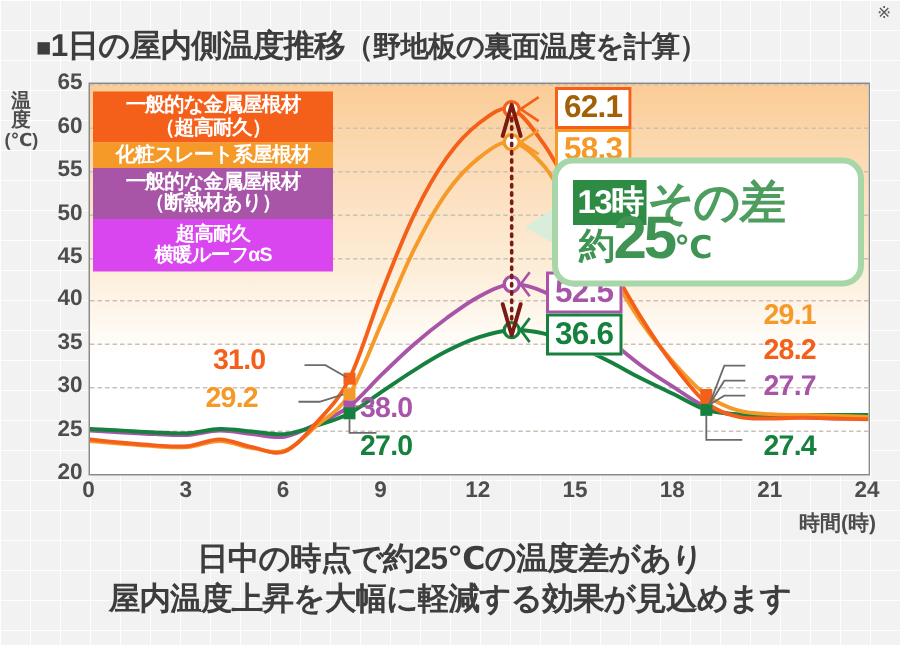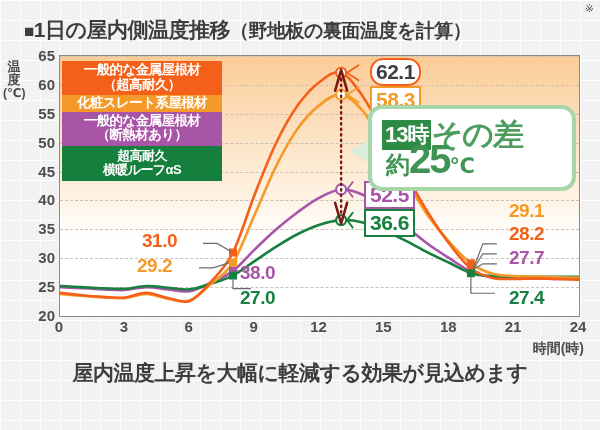--- a/index.html
+++ b/index.html
@@ -143,27 +143,27 @@
     <div>一般的な金属屋根材</div>
     <div>（超高耐久）</div>
   </div>
   <div class="lg" style="background: rgb(245, 154, 40);">
     <div>化粧スレート系屋根材</div>
   </div>
   <div class="lg two" style="background: rgb(168, 85, 168);">
     <div>一般的な金属屋根材</div>
     <div>（断熱材あり）</div>
   </div>
-  <div class="lg g" style="background: #15803d;">
+  <div class="lg g" style="background: #d946ef;">
     <div>超高耐久</div>
     <div>横暖ルーフαS</div>
   </div>
 </div>
 
-<div class="vbox" style="left:370px;top:58px;border-color:#f4601a;color:#404040;border-radius:13px;">62.1</div>
+<div class="vbox" style="left:370px;top:58px;border-color:#f4601a;color:#a16207;">62.1</div>
 <div class="vbox" style="left:370px;top:86px;border-color:#f59a28;color:#f59a28;">58.3</div>
 <div class="vbox" style="left:364px;top:181px;border-color:#a855a8;color:#a855a8;">52.5</div>
 <div class="vbox" style="left:364px;top:209px;border-color:#16813f;color:#16813f;">36.6</div>
 
 <div class="vplain" style="left:142px;top:230px;color:#f4601a;">31.0</div>
 <div class="vplain" style="left:137px;top:255px;color:#f59a28;">29.2</div>
 <div class="vplain" style="left:240px;top:262px;color:#a855a8;">38.0</div>
 <div class="vplain" style="left:240px;top:287px;color:#16813f;">27.0</div>
 
 <div class="vplain" style="left:509px;top:200px;color:#f59a28;">29.1</div>
@@ -174,14 +174,15 @@
 <div class="callout">
   <div class="r1">
     <span class="badge">13時</span><span class="r1txt">その差</span>
   </div>
   <div class="r2">
     <span class="r2a">約</span><span class="r2b">25</span><span class="r2c">℃</span>
   </div>
 </div>
 
 <div class="caption">
+  <div>日中の時点で約25℃の温度差があり</div>
   <div>屋内温度上昇を大幅に軽減する効果が見込めます</div>
 </div>
 
 </body></html>

